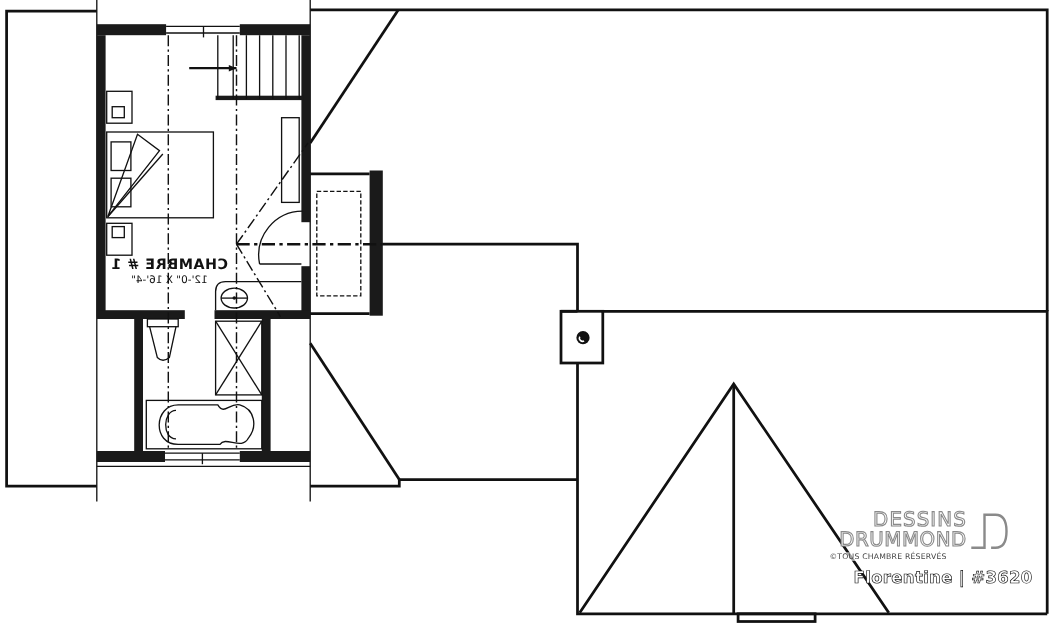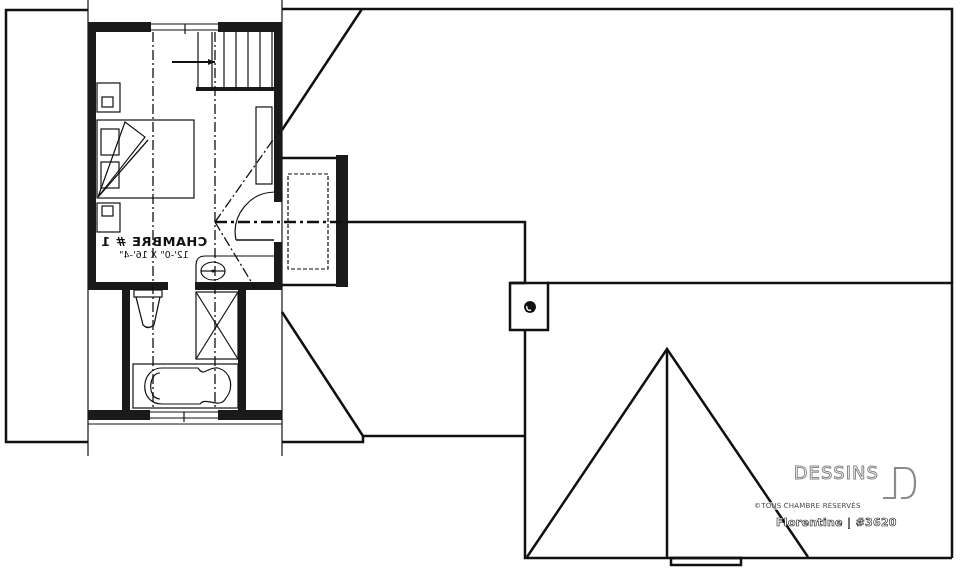--- a/index.html
+++ b/index.html
@@ -14,21 +14,21 @@
   .room-name { font-family: "DejaVu Sans", sans-serif; font-weight: bold; font-size: 13px; letter-spacing: 0.5px; }
   .room-dim { font-family: "DejaVu Sans", sans-serif; font-size: 9.5px; }
   .logo { position: absolute; left: 752px; top: 462px; width: 175px; height: 80px; }
   .logo-line1 { position: absolute; right: 48px; top: 0; font-size: 18px; color: #fff; letter-spacing: 1px;
     -webkit-text-stroke: 1px #8a8a8a; font-family: "DejaVu Sans", sans-serif; font-weight: normal; }
   .logo-line2 { position: absolute; right: 48px; top: 18px; font-size: 18px; color: #fff; letter-spacing: 0.5px;
     -webkit-text-stroke: 1px #8a8a8a; font-family: "DejaVu Sans", sans-serif; }
   .logo-copy { position: absolute; left: 2px; top: 40px; font-size: 7px; color: #444; letter-spacing: 0.2px; font-family: "DejaVu Sans", sans-serif;
     background: rgba(255,255,255,0.6); }
   .logo-mark { position: absolute; right: 8px; top: 2px; width: 40px; height: 40px; }
-  .plan-title { position: absolute; left: 24px; top: 54px; font-size: 11px; font-weight: bold; color: #fff;
+  .plan-title { position: absolute; left: 24px; top: 54px; font-size: 15px; font-weight: bold; color: #fff;
     -webkit-text-stroke: 0.6px #111; font-family: "DejaVu Sans", sans-serif; letter-spacing: 0.3px; white-space: nowrap; }
 </style>
 </head>
 <body>
 
 <svg id="plan" viewBox="0 0 960 569" xmlns="http://www.w3.org/2000/svg">
 
   <g>
     <polyline class="line" points="88,10 6,10 6,442 88,442"></polyline>
     <line class="thin" x1="88" y1="0" x2="88" y2="456"></line>
@@ -169,19 +169,20 @@
 
 </svg>
 
 <div class="room-label" style="left:96px; top:234px; width:116px;">
   <div class="room-name">CHAMBRE # 1</div>
   <div class="room-dim">12'-0" X 16'-4"</div>
 </div>
 
 <div class="logo">
   <div class="logo-line1">DESSINS</div>
+  <div class="logo-line2">DRUMMOND</div>
   <svg class="logo-mark" viewBox="0 0 40 40">
     <path d="M4,34 L16,34 L16,4 L26,4 Q36,4 36,19 Q36,34 26,34 L22,34" fill="none" stroke="#8a8a8a" stroke-width="2.2"></path>
     <path d="M6,31 L13,31 L13,2" fill="none" stroke="#fff" stroke-width="1"></path>
   </svg>
   <div class="logo-copy">©TOUS CHAMBRE RÉSERVÉS</div>
   <div class="plan-title">Florentine | #3620</div>
 </div>
 
 </body></html>

